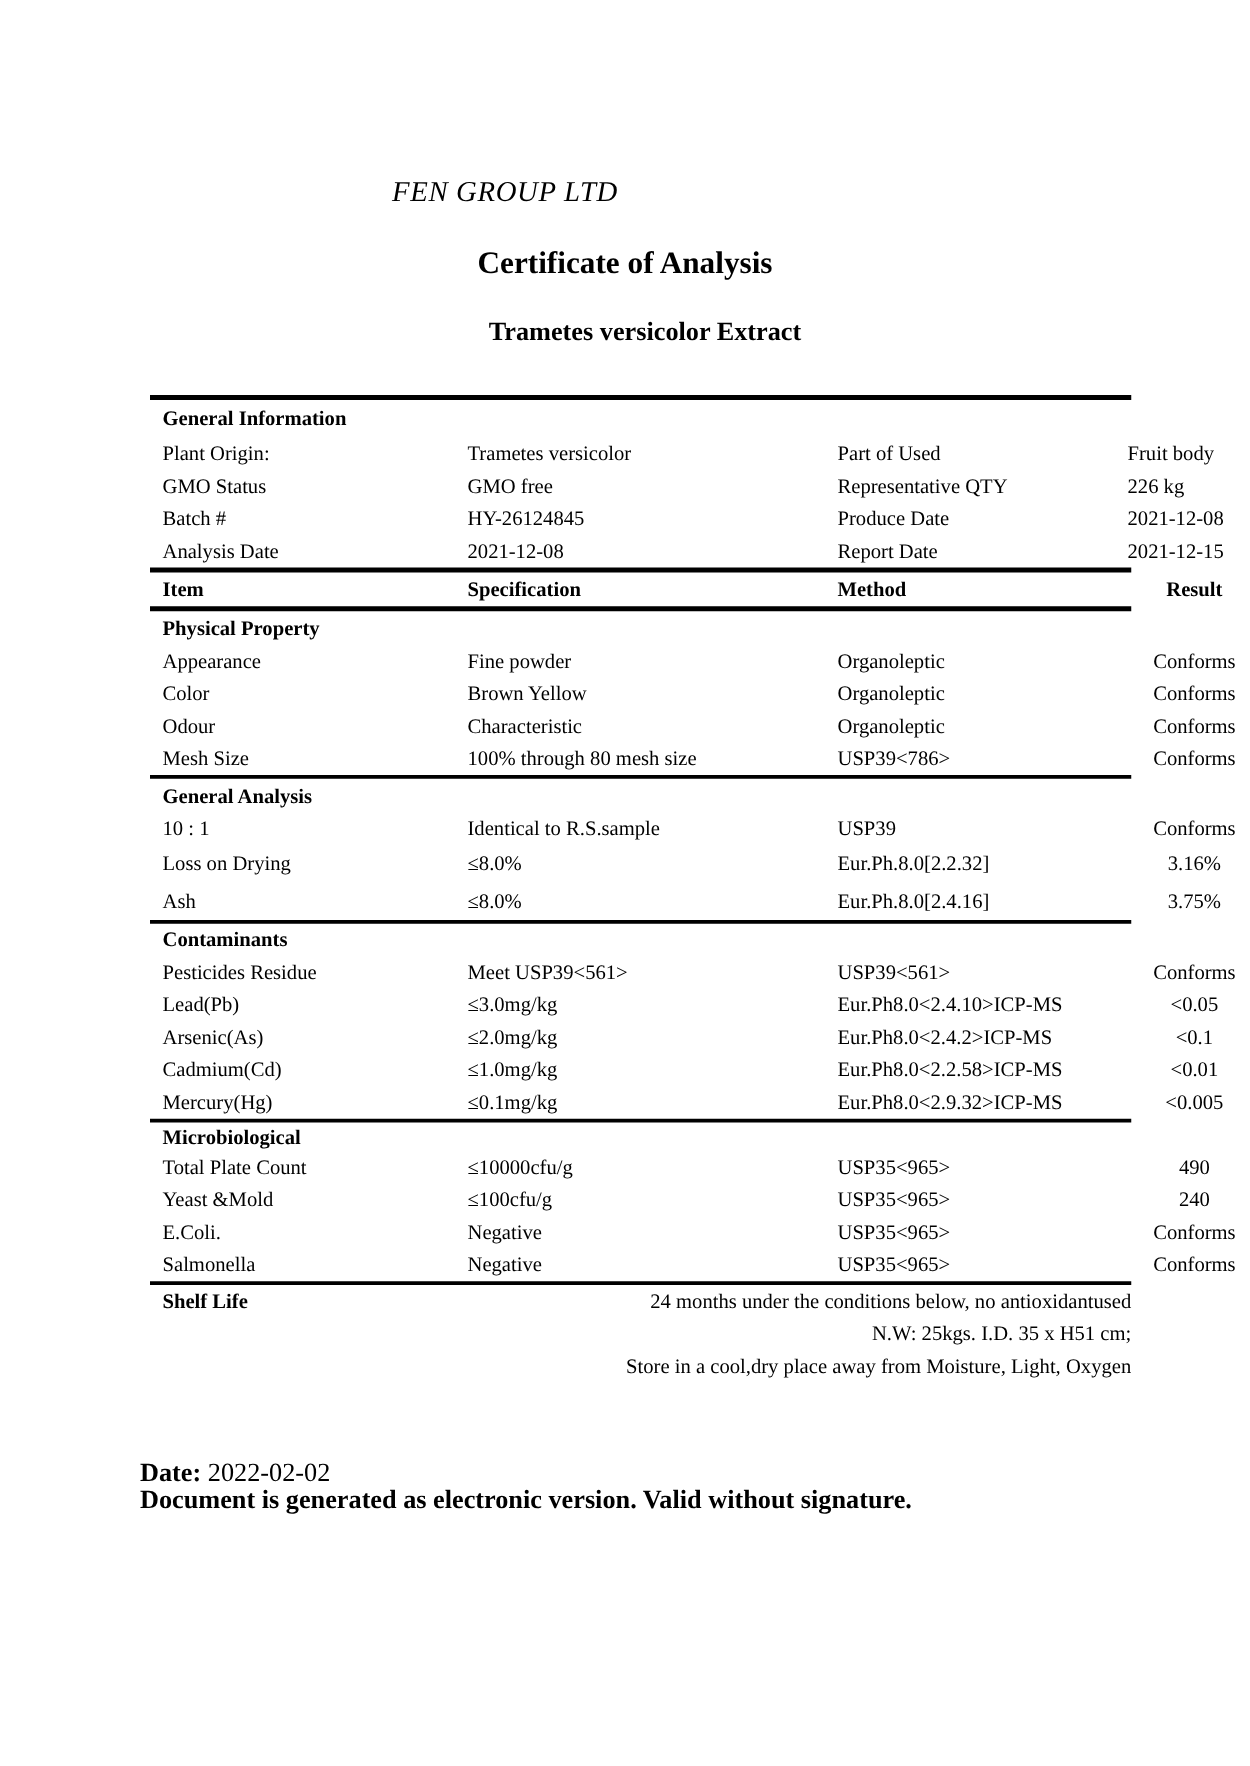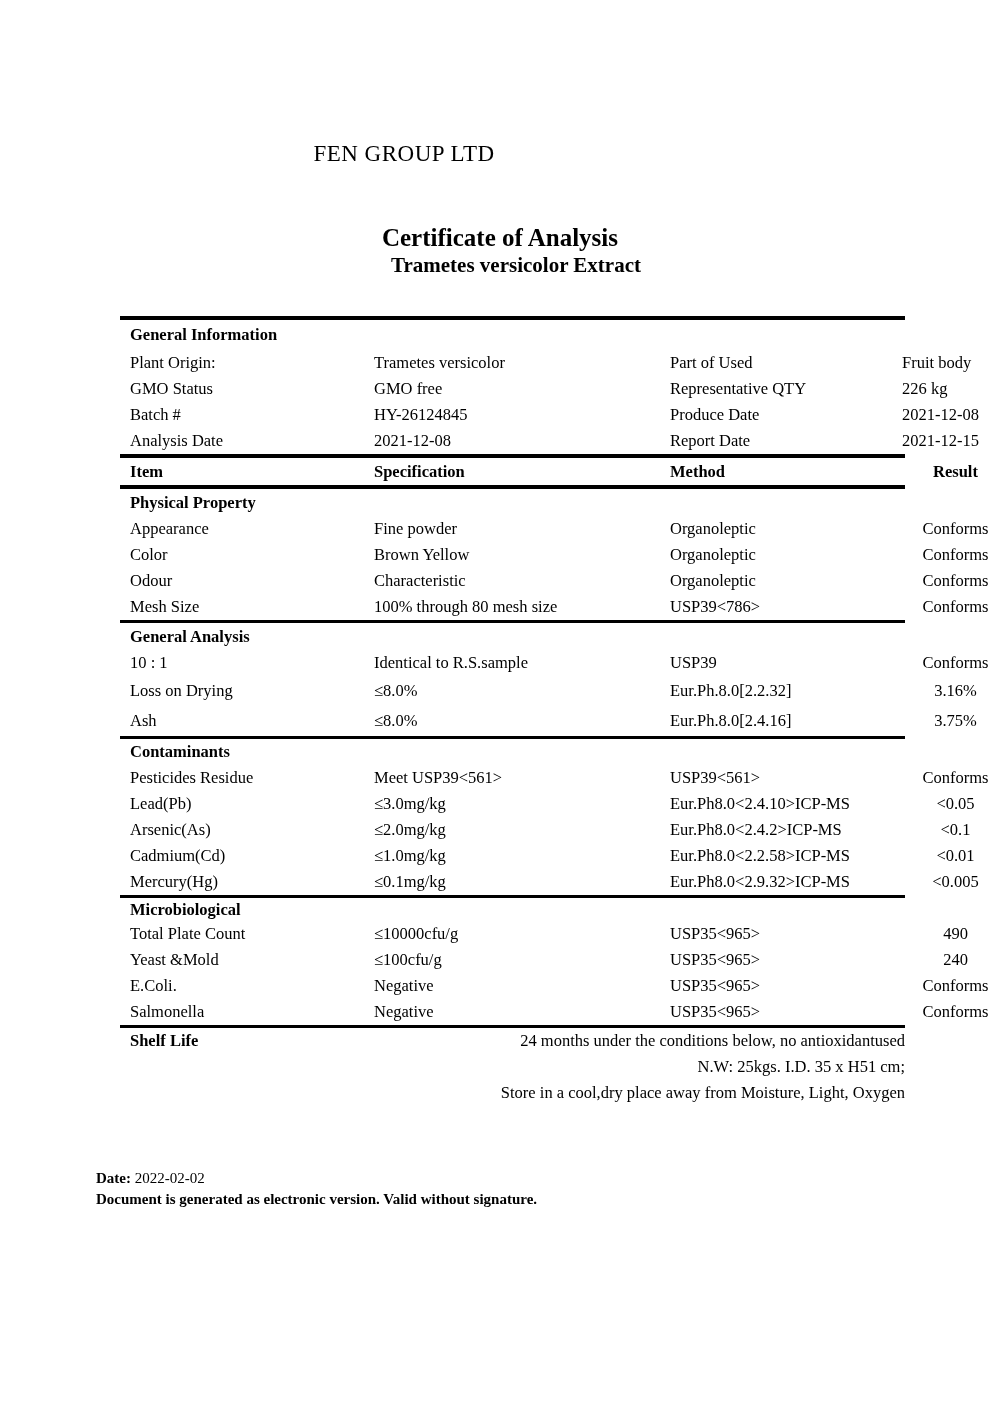--- a/index.html
+++ b/index.html
@@ -2,22 +2,22 @@
 <html><head>
 <meta charset="utf-8">
 <style>
   html, body { margin:0; padding:0; }
   body {
     width:1000px; height:1413px;
     background:#ffffff; color:#000;
     font-family:"Liberation Serif", serif;
     position:relative; overflow:hidden;
   }
-  .company  { position:absolute; top:141px; left:0; width:808px; text-align:center; font-size:23px; letter-spacing:0.5px; }
-  .title    { position:absolute; top:197px; left:0; width:1000px; text-align:center; font-size:25px; font-weight:bold;margin-top:27px; }
+  .company  { position:absolute; top:141px; left:0; width:808px; text-align:center; font-size:23px; letter-spacing:0.5px;font-style:italic; }
+  .title    { position:absolute; top:197px; left:0; width:1000px; text-align:center; font-size:25px; font-weight:bold; }
   .subtitle { position:absolute; top:253px; left:16px; width:1000px; text-align:center; font-size:21px; font-weight:bold; }
 
   .doc { position:absolute; top:316px; left:120px; width:785px; font-size:16.5px; line-height:1.2; }
 
   .rule { background:#000; width:785px; }
   .rule.thick { height:4px; }
   .rule.thin  { height:3px; }
 
   .grid { display:grid; grid-template-columns:210px 252px 178px 145px; align-items:center;gap:44px; }
   .row      { height:26px; }
@@ -29,21 +29,21 @@
 
   .c1 { padding-left:10px; white-space:nowrap; }
   .c2, .c3 { white-space:nowrap; }
   .c4 { text-align:center; padding-right:18px; white-space:nowrap; }
   .c4.left { text-align:left; padding-left:10px; padding-right:0; }
 
   .storage .grid2 { display:grid; grid-template-columns:210px 575px; align-items:center; height:26px; }
   .storage .slabel { font-weight:bold; padding-left:10px; white-space:nowrap; }
   .storage .stext  { padding-left:4px; white-space:nowrap;text-align:right; }
 
-  .footer { position:absolute; left:96px; top:1168px; font-size:15px; line-height:21px; }
+  .footer { position:absolute; left:112px; top:1168px; font-size:21px; line-height:21px; }
   .footer .bold { font-weight:bold; }
 </style>
 </head>
 <body>
 
 <div class="company">FEN GROUP LTD</div>
 <div class="title">Certificate of Analysis</div>
 <div class="subtitle">Trametes versicolor Extract</div>
 
 <div class="doc">

